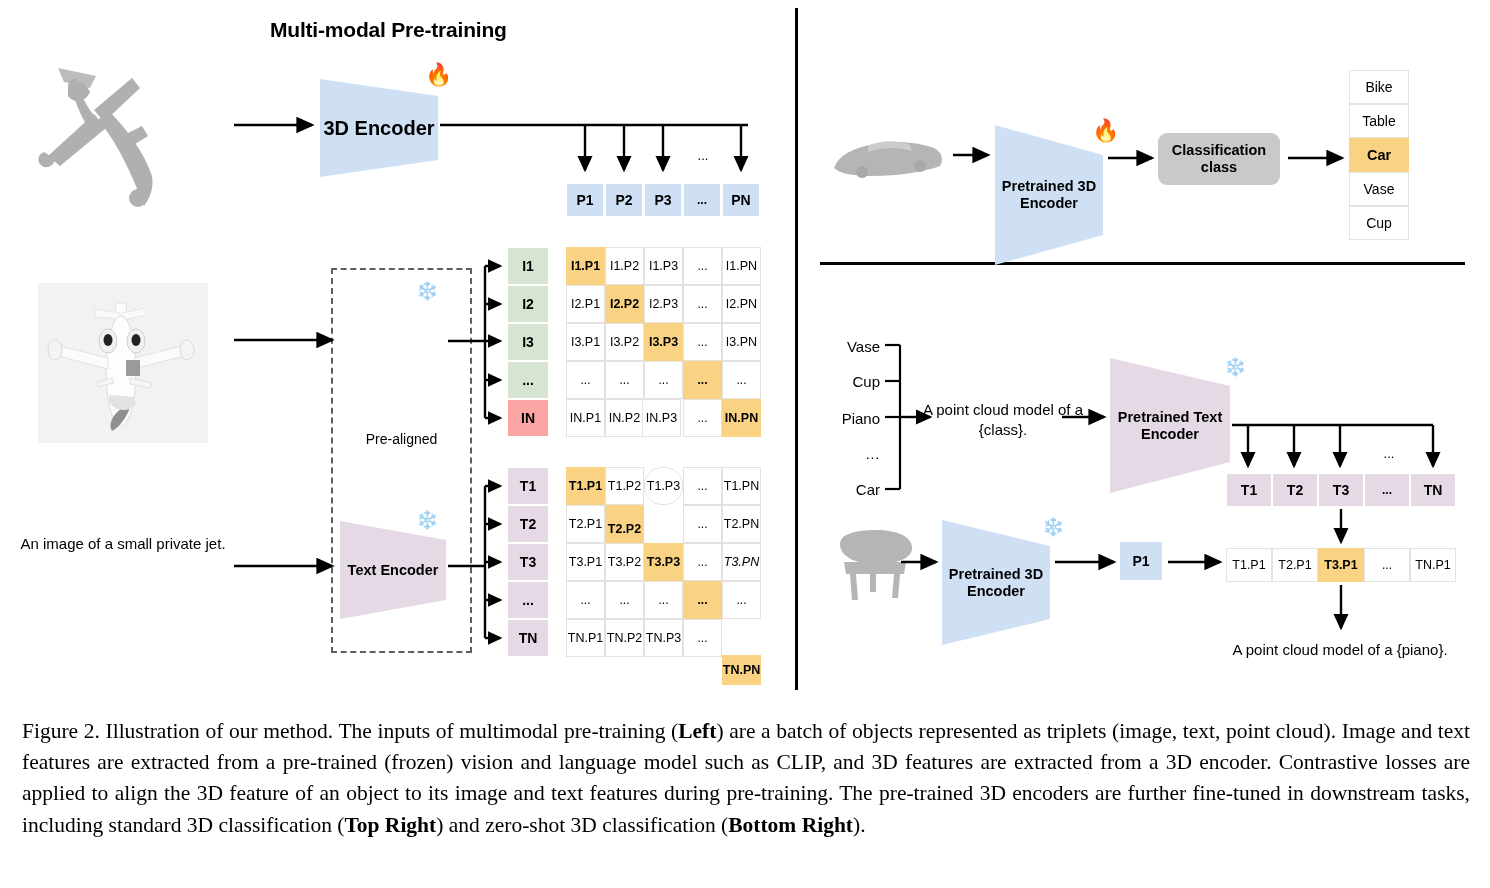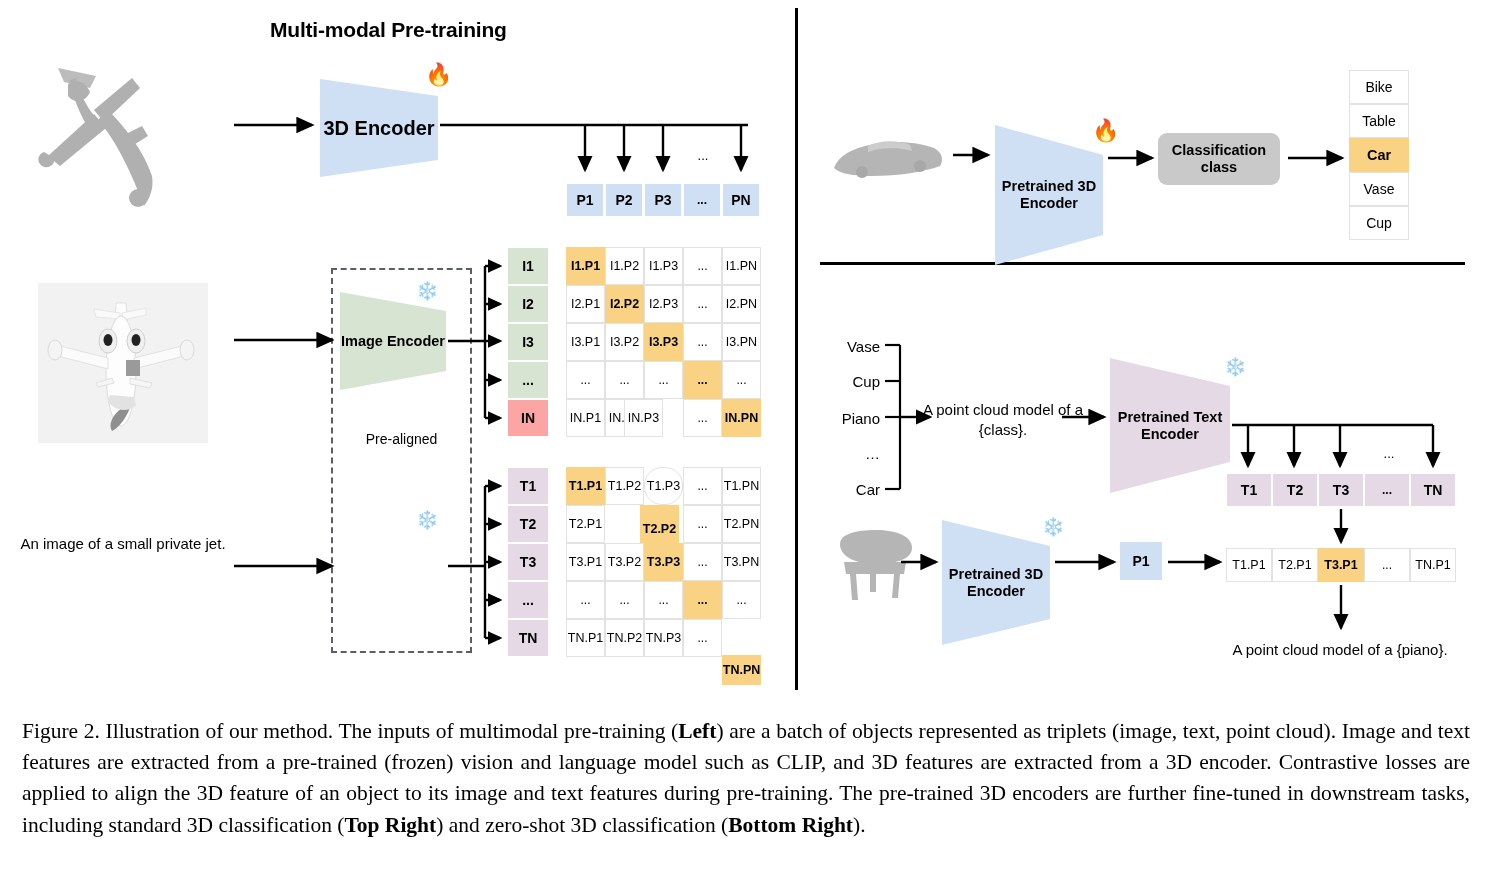--- a/index.html
+++ b/index.html
@@ -115,28 +115,28 @@
     <svg class="shape" viewBox="0 0 118 98" preserveAspectRatio="none">
       <polygon points="0,0 118,17 118,81 0,98" fill="#cfe0f5"></polygon>
     </svg>
     <span>3D Encoder</span>
   </div>
   <div class="emoji" style="left:425px;top:64px;">🔥</div>
 
   <div class="dashbox" style="left:331px;top:268px;width:141px;height:385px;"></div>
   <div class="txt sm" style="left:331px;top:430px;width:141px;">Pre-aligned</div>
 
-  <div class="trap" style="left:340px;top:292px;width:106px;height:98px;font-size:14.5px;">
+  <div class="emoji" style="left:416px;top:282px;font-size:18px;">❄️</div>
+
+  <div class="trap" style="left:340px;top:521px;width:106px;height:98px;font-size:14.5px;">
     <svg class="shape" viewBox="0 0 106 98" preserveAspectRatio="none">
-      <polygon points="0,0 106,19 106,79 0,98" fill="#d7e4d2"></polygon>
-    </svg>
-    <span>Image Encoder</span>
-  </div>
-  <div class="emoji" style="left:416px;top:282px;font-size:18px;">❄️</div>
-
+      <polygon points="0,0 106,19 106,79 0,98" fill="#e5d9e5"></polygon>
+    </svg>
+    <span>Text Encoder</span>
+  </div>
   <div class="emoji" style="left:416px;top:511px;font-size:18px;">❄️</div>
 
   <div class="tag" style="left:566px;top:183px;width:38px;height:34px;background:#cfe0f5;border:1px solid #fff;">P1</div>
   <div class="tag" style="left:605px;top:183px;width:38px;height:34px;background:#cfe0f5;border:1px solid #fff;">P2</div>
   <div class="tag" style="left:644px;top:183px;width:38px;height:34px;background:#cfe0f5;border:1px solid #fff;">P3</div>
   <div class="tag" style="left:683px;top:183px;width:38px;height:34px;background:#cfe0f5;border:1px solid #fff;font-size:12px;">...</div>
   <div class="tag" style="left:722px;top:183px;width:38px;height:34px;background:#cfe0f5;border:1px solid #fff;">PN</div>
 
   <div class="tag" style="left:507px;top:247px;width:42px;height:38px;background:#d7e4d2;border:1px solid #fff;">I1</div>
   <div class="tag" style="left:507px;top:285px;width:42px;height:38px;background:#d7e4d2;border:1px solid #fff;">I2</div>
@@ -166,41 +166,41 @@
       <div class="cell hl b" style="left: 644px; top: 323px; width: 39px; height: 38px;">I3.P3</div>
       <div class="cell" style="left: 683px; top: 323px; width: 39px; height: 38px; font-size: 12px;">...</div>
       <div class="cell" style="left: 722px; top: 323px; width: 39px; height: 38px;">I3.PN</div>
       <div class="cell" style="left: 566px; top: 361px; width: 39px; height: 38px; font-size: 12px;">...</div>
       <div class="cell" style="left: 605px; top: 361px; width: 39px; height: 38px; font-size: 12px;">...</div>
       <div class="cell" style="left: 644px; top: 361px; width: 39px; height: 38px; font-size: 12px;">...</div>
       <div class="cell hl b" style="left: 683px; top: 361px; width: 39px; height: 38px; font-size: 12px;">...</div>
       <div class="cell" style="left: 722px; top: 361px; width: 39px; height: 38px; font-size: 12px;">...</div>
       <div class="cell" style="left: 566px; top: 399px; width: 39px; height: 38px;">IN.P1</div>
       <div class="cell" style="left: 605px; top: 399px; width: 39px; height: 38px;">IN.P2</div>
-      <div class="cell" style="left: 624px; top: 399px; width: 39px; height: 38px;">IN.P3</div>
+      <div class="cell" style="left: 642px; top: 399px; width: 39px; height: 38px;">IN.P3</div>
       <div class="cell" style="left: 683px; top: 399px; width: 39px; height: 38px; font-size: 12px;">...</div>
       <div class="cell hl b" style="left: 722px; top: 399px; width: 39px; height: 38px;">IN.PN</div>
     </div>
 
   <div id="t-matrix">
       <div class="cell hl b" style="left: 566px; top: 467px; width: 39px; height: 38px;">T1.P1</div>
       <div class="cell" style="left: 605px; top: 467px; width: 39px; height: 38px;">T1.P2</div>
       <div class="cell" style="left: 644px; top: 467px; width: 39px; height: 38px; border-radius: 18px;">T1.P3</div>
       <div class="cell" style="left: 683px; top: 467px; width: 39px; height: 38px; font-size: 12px;">...</div>
       <div class="cell" style="left: 722px; top: 467px; width: 39px; height: 38px;">T1.PN</div>
       <div class="cell" style="left: 566px; top: 505px; width: 39px; height: 38px;">T2.P1</div>
-      <div class="cell hl b" style="left: 640px; top: 505px; width: 39px; height: 48px;">T2.P2</div>
+      <div class="cell hl b" style="left: 605px; top: 505px; width: 39px; height: 48px;">T2.P2</div>
       <div class="cell" style="left: 644px; top: 505px; width: 43px; height: 38px; margin-left: 41px;">T2.P3</div>
       <div class="cell" style="left: 683px; top: 505px; width: 39px; height: 38px; font-size: 12px;">...</div>
       <div class="cell" style="left: 722px; top: 505px; width: 39px; height: 38px;">T2.PN</div>
       <div class="cell" style="left: 566px; top: 543px; width: 39px; height: 38px;">T3.P1</div>
       <div class="cell" style="left: 605px; top: 543px; width: 39px; height: 38px;">T3.P2</div>
       <div class="cell hl b" style="left: 644px; top: 543px; width: 39px; height: 38px;">T3.P3</div>
       <div class="cell" style="left: 683px; top: 543px; width: 39px; height: 38px; font-size: 12px;">...</div>
-      <div class="cell" style="left: 722px; top: 543px; width: 39px; height: 38px;">T3.PN</div>
+      <div class="cell" style="left: 722px; top: 543px; width: 39px; height: 38px; font-style: italic;">T3.PN</div>
       <div class="cell" style="left: 566px; top: 581px; width: 39px; height: 38px; font-size: 12px;">...</div>
       <div class="cell" style="left: 605px; top: 581px; width: 39px; height: 38px; font-size: 12px;">...</div>
       <div class="cell" style="left: 644px; top: 581px; width: 39px; height: 38px; font-size: 12px;">...</div>
       <div class="cell hl b" style="left: 683px; top: 581px; width: 39px; height: 38px; font-size: 12px;">...</div>
       <div class="cell" style="left: 722px; top: 581px; width: 39px; height: 38px; font-size: 12px;">...</div>
       <div class="cell" style="left: 566px; top: 619px; width: 39px; height: 38px;">TN.P1</div>
       <div class="cell" style="left: 605px; top: 619px; width: 39px; height: 38px;">TN.P2</div>
       <div class="cell" style="left: 644px; top: 619px; width: 39px; height: 38px;">TN.P3</div>
       <div class="cell" style="left: 683px; top: 619px; width: 39px; height: 38px; font-size: 12px;">...</div>
       <div class="cell hl b" style="left: 722px; top: 619px; width: 39px; height: 30px; margin-top: 36px;">TN.PN</div>

